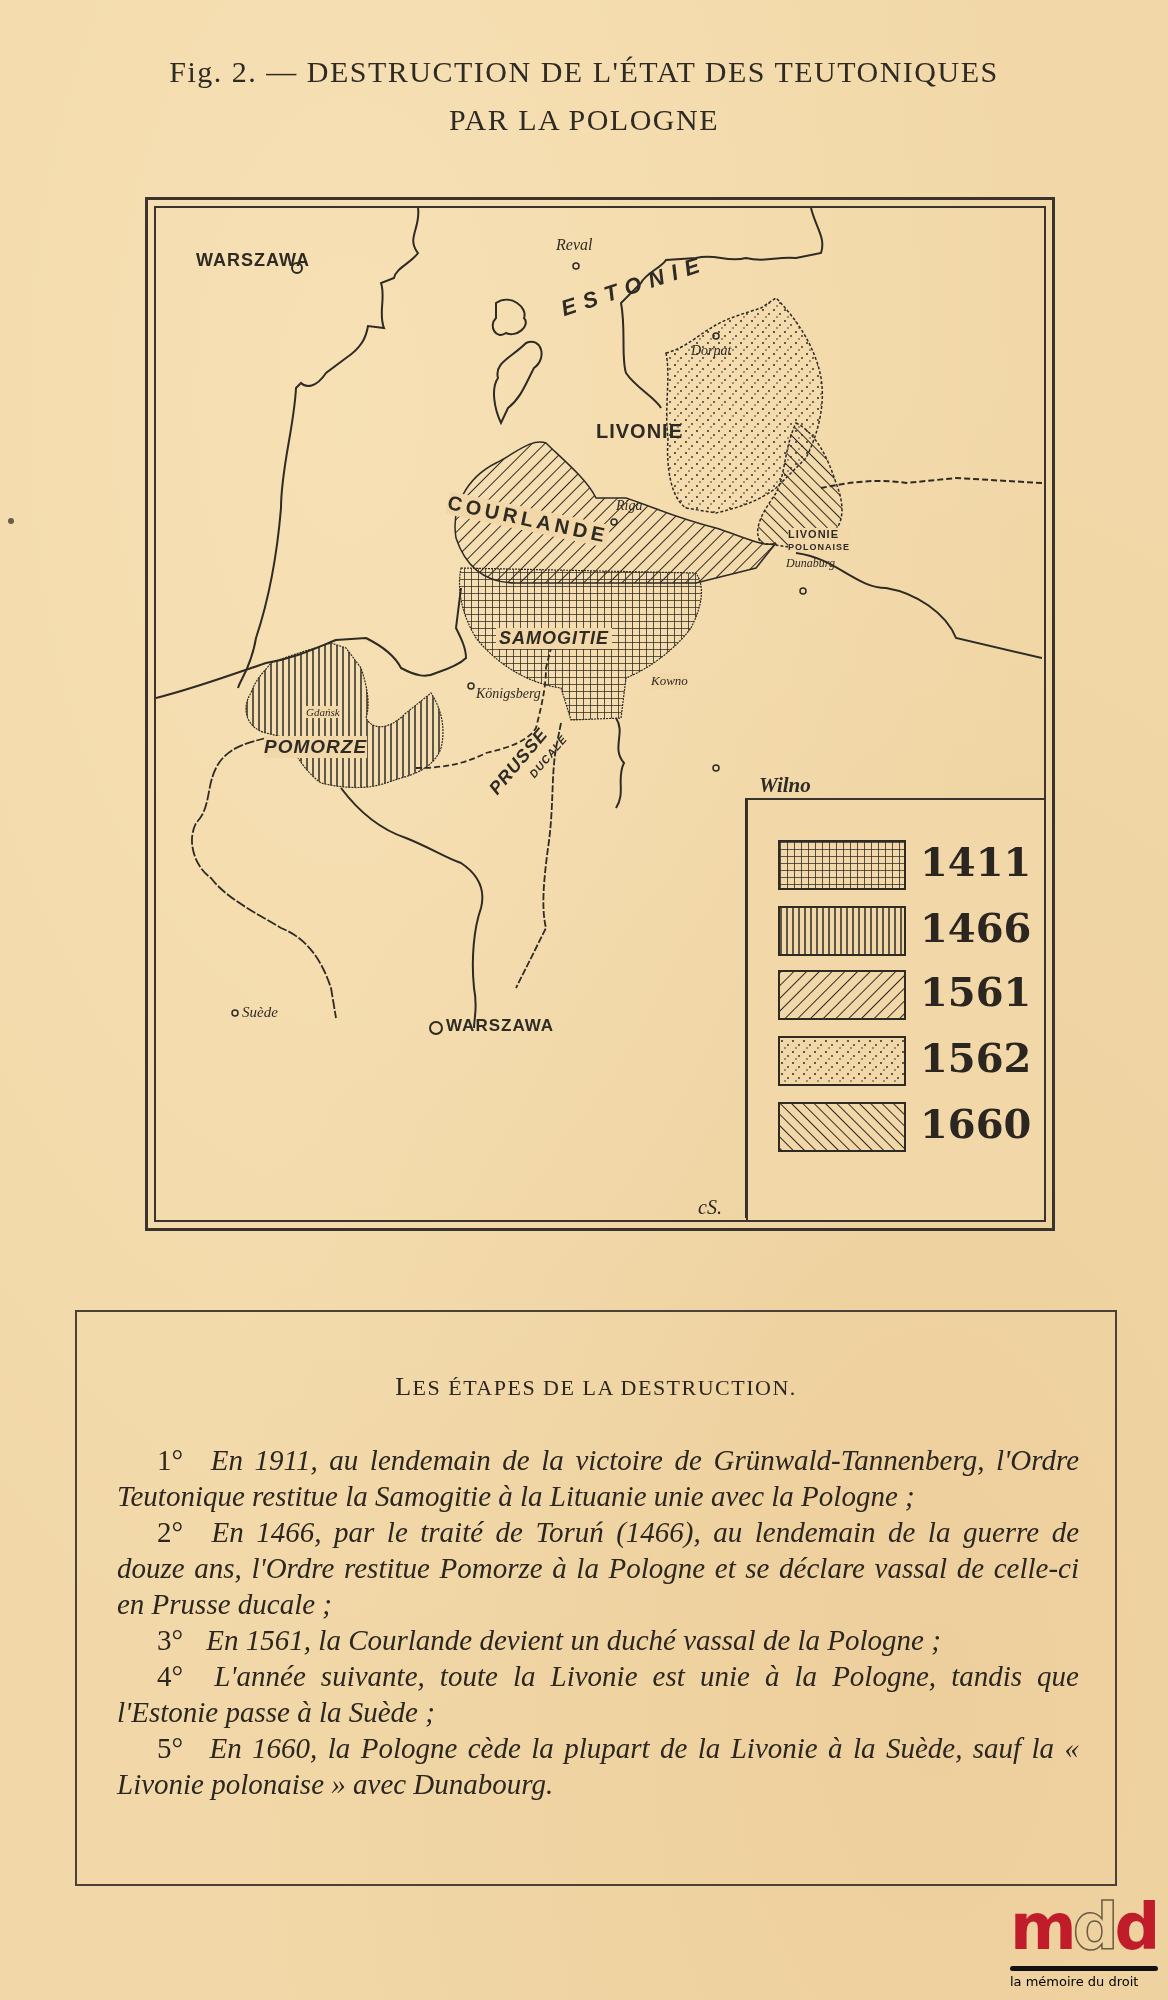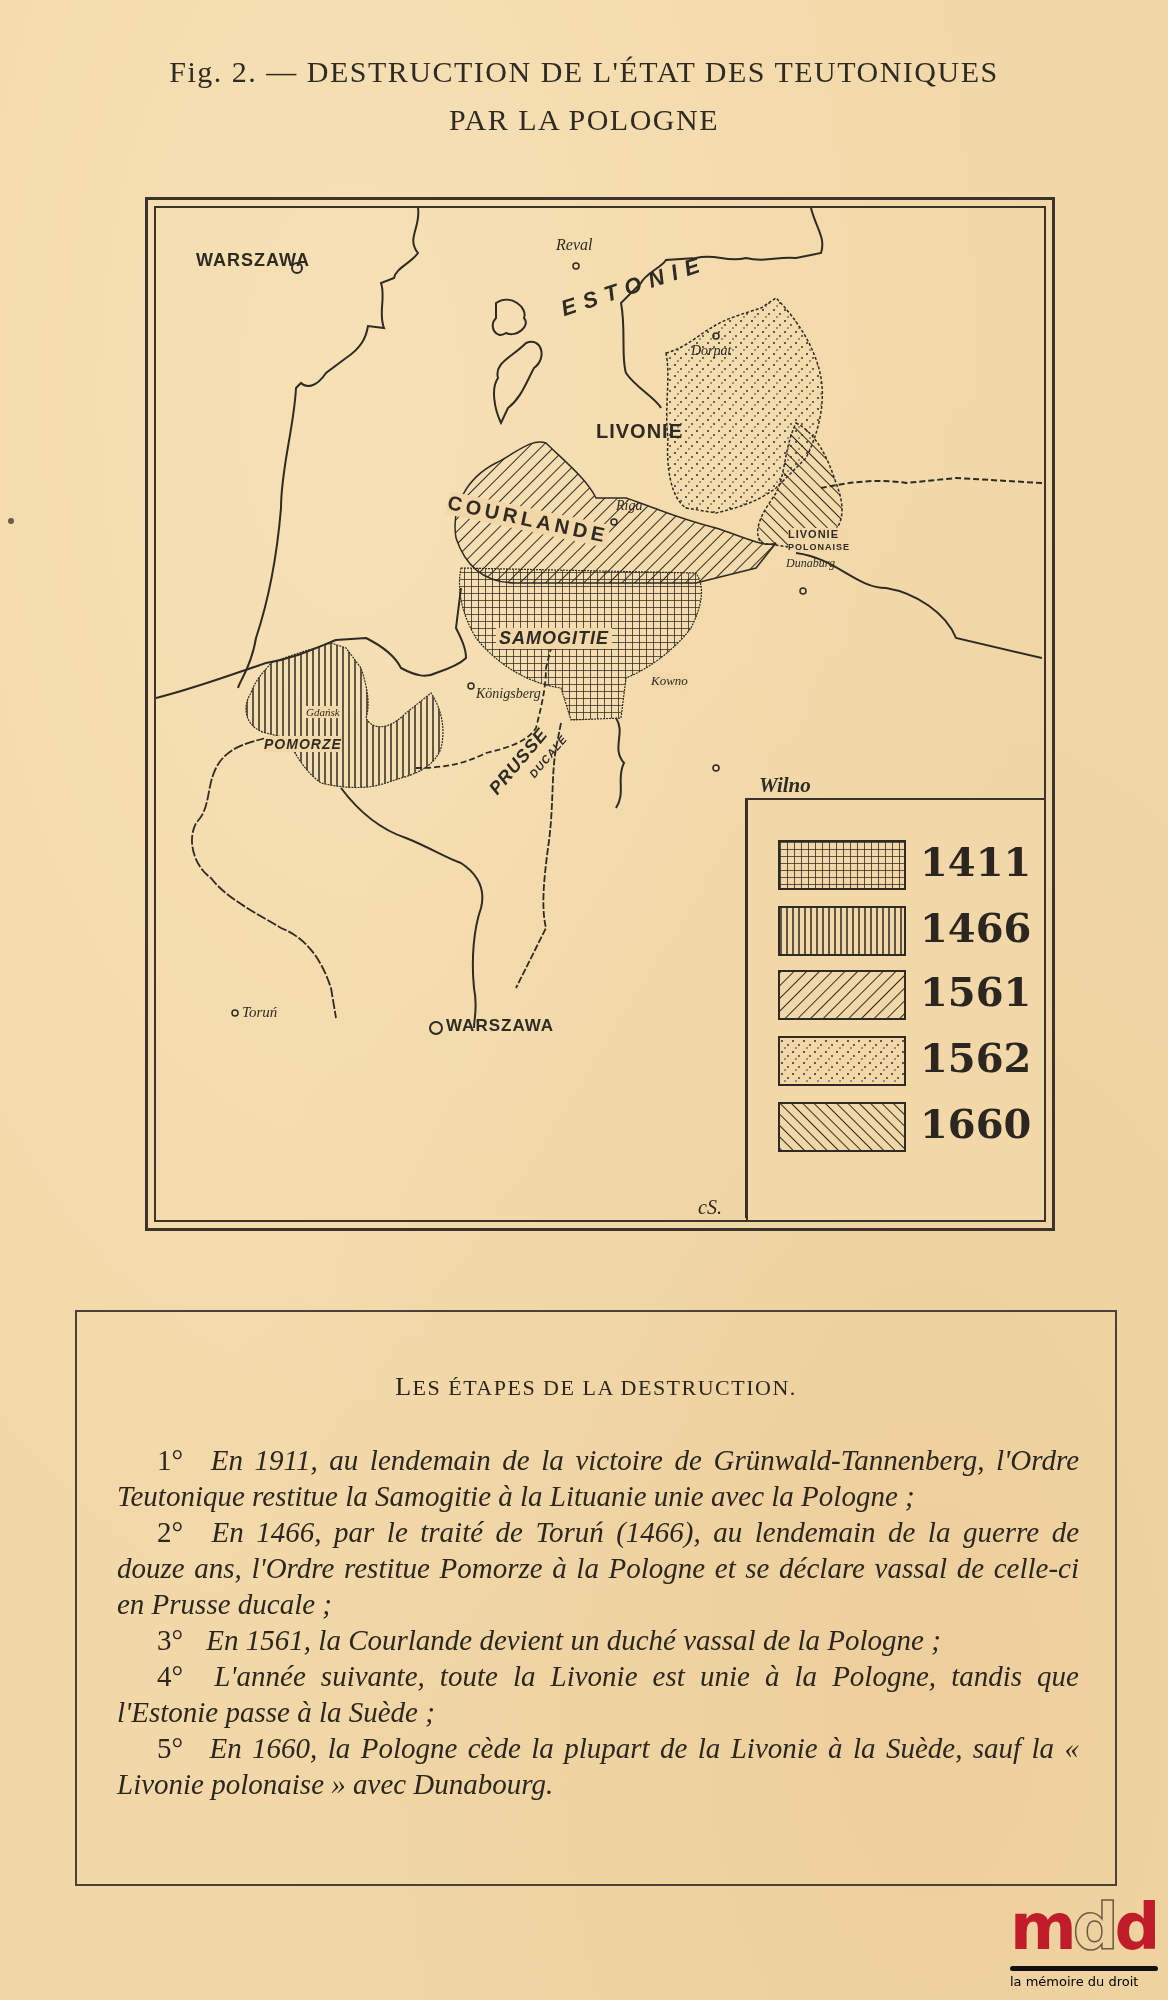--- a/index.html
+++ b/index.html
@@ -148,24 +148,24 @@
     <div class="lbl caps" style="left:440px;top:212px;font-size:20px;">LIVONIE</div>
     <div class="lbl it" style="left:460px;top:290px;font-size:14px;">Riga</div>
     <div class="lbl caps" style="left:290px;top:300px;font-size:20px;transform:rotate(12deg);letter-spacing:4px;background:#f2d8a8;">COURLANDE</div>
     <div class="lbl caps" style="left:632px;top:320px;font-size:11px;background:#f2d8a8;"><span>LIVONIE</span><br><span style="font-size:9px;">POLONAISE</span></div>
     <div class="lbl it" style="left:630px;top:348px;font-size:12px;">Dunaburg</div>
     <div class="lbl caps it" style="left:340px;top:420px;font-size:18px;background:#f2d8a8;padding:0 3px;">SAMOGITIE</div>
     <div class="lbl it" style="left:495px;top:465px;font-size:13px;background:#f2d8a8;">Kowno</div>
     <div class="lbl it" style="left:603px;top:565px;font-size:21px;font-weight:bold;">Wilno</div>
     <div class="lbl it" style="left:320px;top:478px;font-size:14px;">Königsberg</div>
     <div class="lbl it" style="left:150px;top:498px;font-size:11px;background:#f2d8a8;">Gdańsk</div>
-    <div class="lbl caps it" style="left:108px;top:528px;font-size:14px;background:#f2d8a8;">POMORZE</div>
+    <div class="lbl caps it" style="left:108px;top:528px;font-size:19px;background:#f2d8a8;">POMORZE</div>
     <div class="lbl caps it" style="left:345px;top:570px;font-size:18px;transform:rotate(-50deg);transform-origin:left bottom;">PRUSSE</div>
     <div class="lbl caps it" style="left:380px;top:560px;font-size:11px;transform:rotate(-50deg);transform-origin:left bottom;">DUCALE</div>
-    <div class="lbl it" style="left:86px;top:796px;font-size:15px;">Toruń</div>
+    <div class="lbl it" style="left:86px;top:796px;font-size:15px;">Suède</div>
     <div class="lbl caps" style="left:290px;top:808px;font-size:17px;">WARSZAWA</div>
     <div class="signature">cS.</div>
 
     <div class="legend">
       <div class="legend-row" style="top:40px;">
         <svg class="swatch" width="124" height="46">
             <rect width="124" height="46" fill="url(#p-cross)"></rect>
           </svg>
         <div class="legend-year">1411</div>
       </div>

